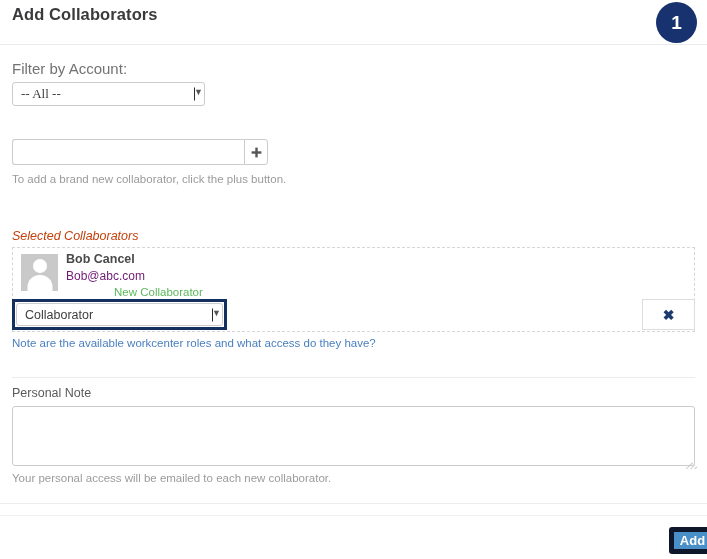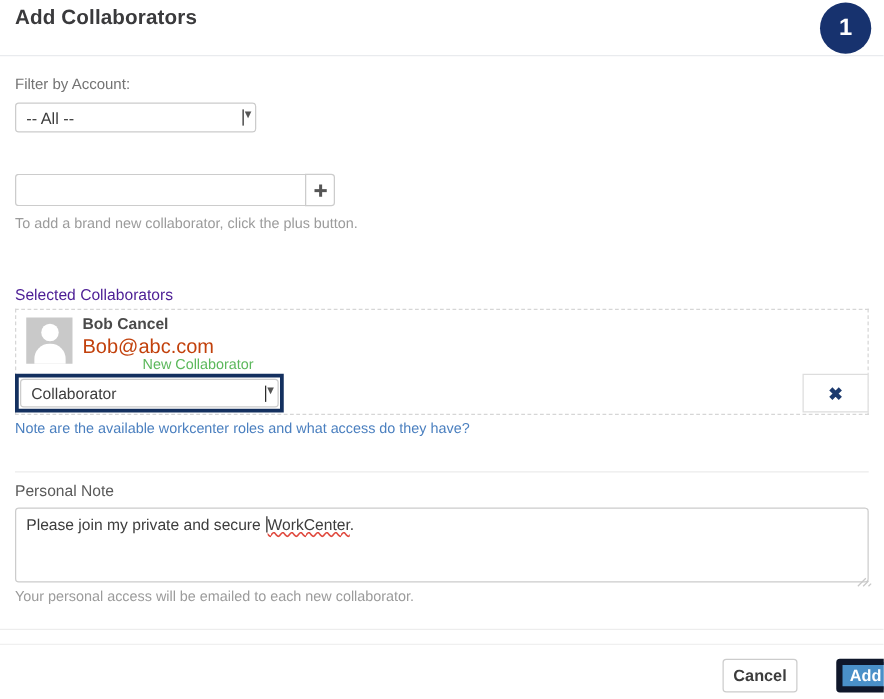--- a/index.html
+++ b/index.html
@@ -59,21 +59,21 @@
     position: absolute;
     left: 0;
     top: 44px;
     width: 707px;
     height: 1px;
     background: #e9ebee;
   }
 
   
   .field-label {
-    font-size: 12px;
+    font-size: 15px;
     color: #737373;
   }
   .help-text {
     font-size: 11.5px;
     color: #9b9b9b;
   }
 
   .sel {
     box-sizing: border-box;
     background: #ffffff;
@@ -101,20 +101,21 @@
     position: absolute;
     left: 12px;
     top: 60px;
   }
   .filter-select {
     position: absolute;
     left: 12px;
     top: 82px;
     width: 193px;
     height: 24px;
+    font-family: Liberation Serif, serif;
   }
 
   
   .new-input-wrap {
     position: absolute;
     left: 12px;
     top: 139px;
     width: 256px;
     height: 26px;
     display: flex;
@@ -152,21 +153,22 @@
     left: 12px;
     top: 173px;
   }
 
   
   .sc-label {
     position: absolute;
     left: 12px;
     top: 229px;
     font-size: 12.5px;
-    color: #4c1d95;
+    color: #c2410c;
+    font-style: italic;
   }
   .sc-box {
     position: absolute;
     left: 12px;
     top: 247px;
     width: 683px;
     height: 85px;
     box-sizing: border-box;
     border: 1px dashed #d6d6d6;
     background: #ffffff;
@@ -213,22 +215,22 @@
     left: 53px;
     top: 4px;
     font-size: 12.5px;
     font-weight: bold;
     color: #4a4a4a;
   }
   .collab-email {
     position: absolute;
     left: 53px;
     top: 21px;
-    font-size: 16px;
-    color: #c2410c;
+    font-size: 12px;
+    color: #701a75;
   }
   .collab-status {
     position: absolute;
     left: 53px;
     top: 38px;
     font-size: 11.5px;
     color: #5cb85c;
     margin-left: 48px;
   }
 
@@ -469,27 +471,25 @@
       <span class="x">✖</span>
     </button>
   </div>
 
   <a class="roles-link">Note are the available workcenter roles and what access do they have?</a>
 
   <div class="hr-note"></div>
   <div class="note-label">Personal Note</div>
   <div class="note-area-wrap">
     <textarea class="note-area" style=""></textarea>
-    <div class="note-overlay"><span>Please join my private and secure </span><span class="caret"></span><span class="misspelled">WorkCenter</span><span>.</span></div>
     <div class="resize-grip">
       <i style="width:9px; bottom:1px;  transform:rotate(-45deg);"></i>
       <i style="width:6px; bottom:1px; right:0; transform:rotate(-45deg) translate(0,3px);"></i>
       <i style="width:3px; bottom:1px; right:0; transform:rotate(-45deg) translate(0,6px);"></i>
     </div>
   </div>
   <div class="help-text note-help">Your personal access will be emailed to each new collaborator.</div>
 
   <div class="hr-foot1"></div>
   <div class="hr-foot2"></div>
-  <button class="btn btn-cancel">Cancel</button>
   <button class="btn btn-add">Add</button>
 
 </div>
 
 </body></html>

